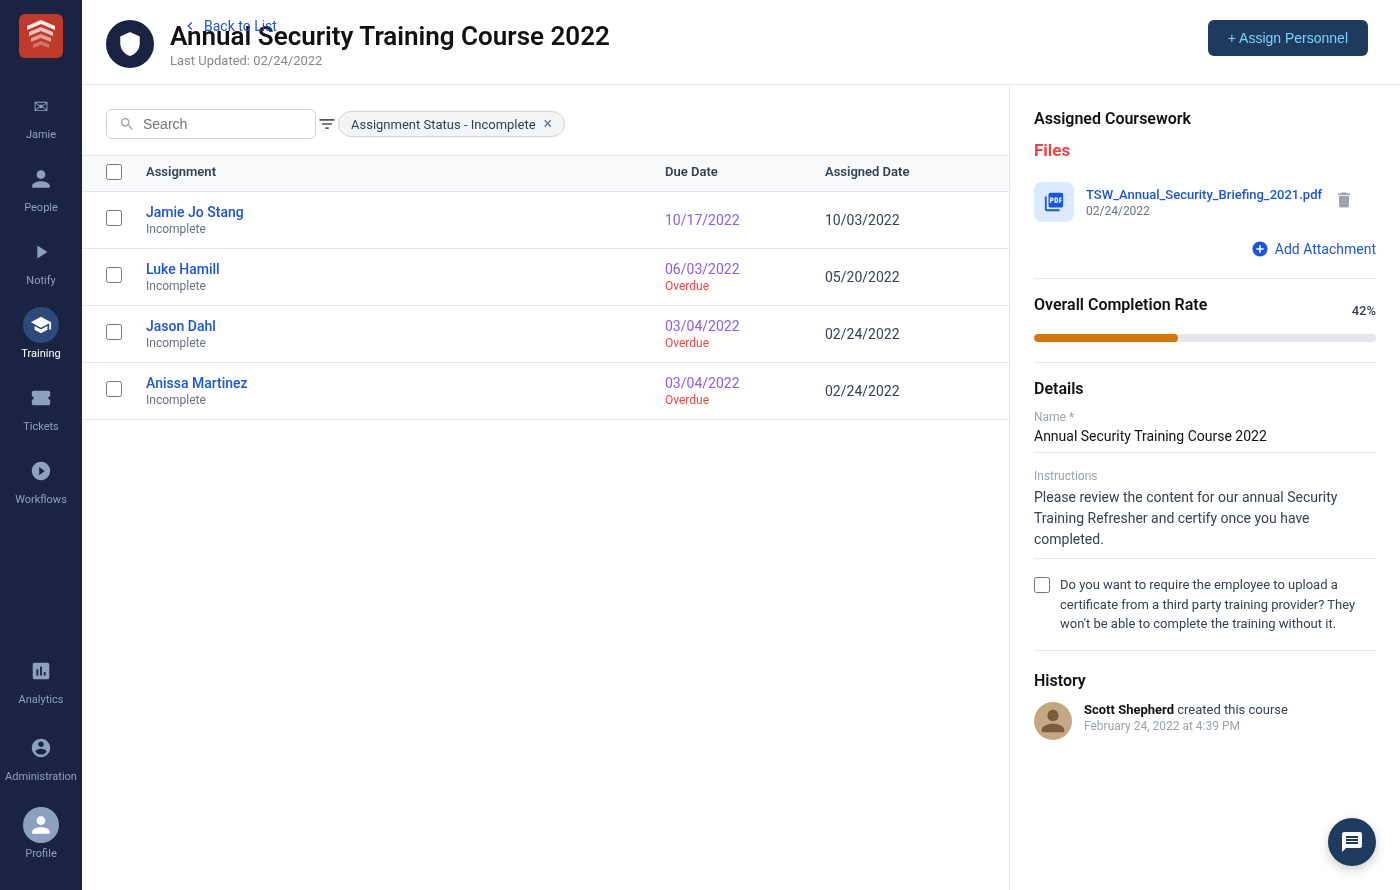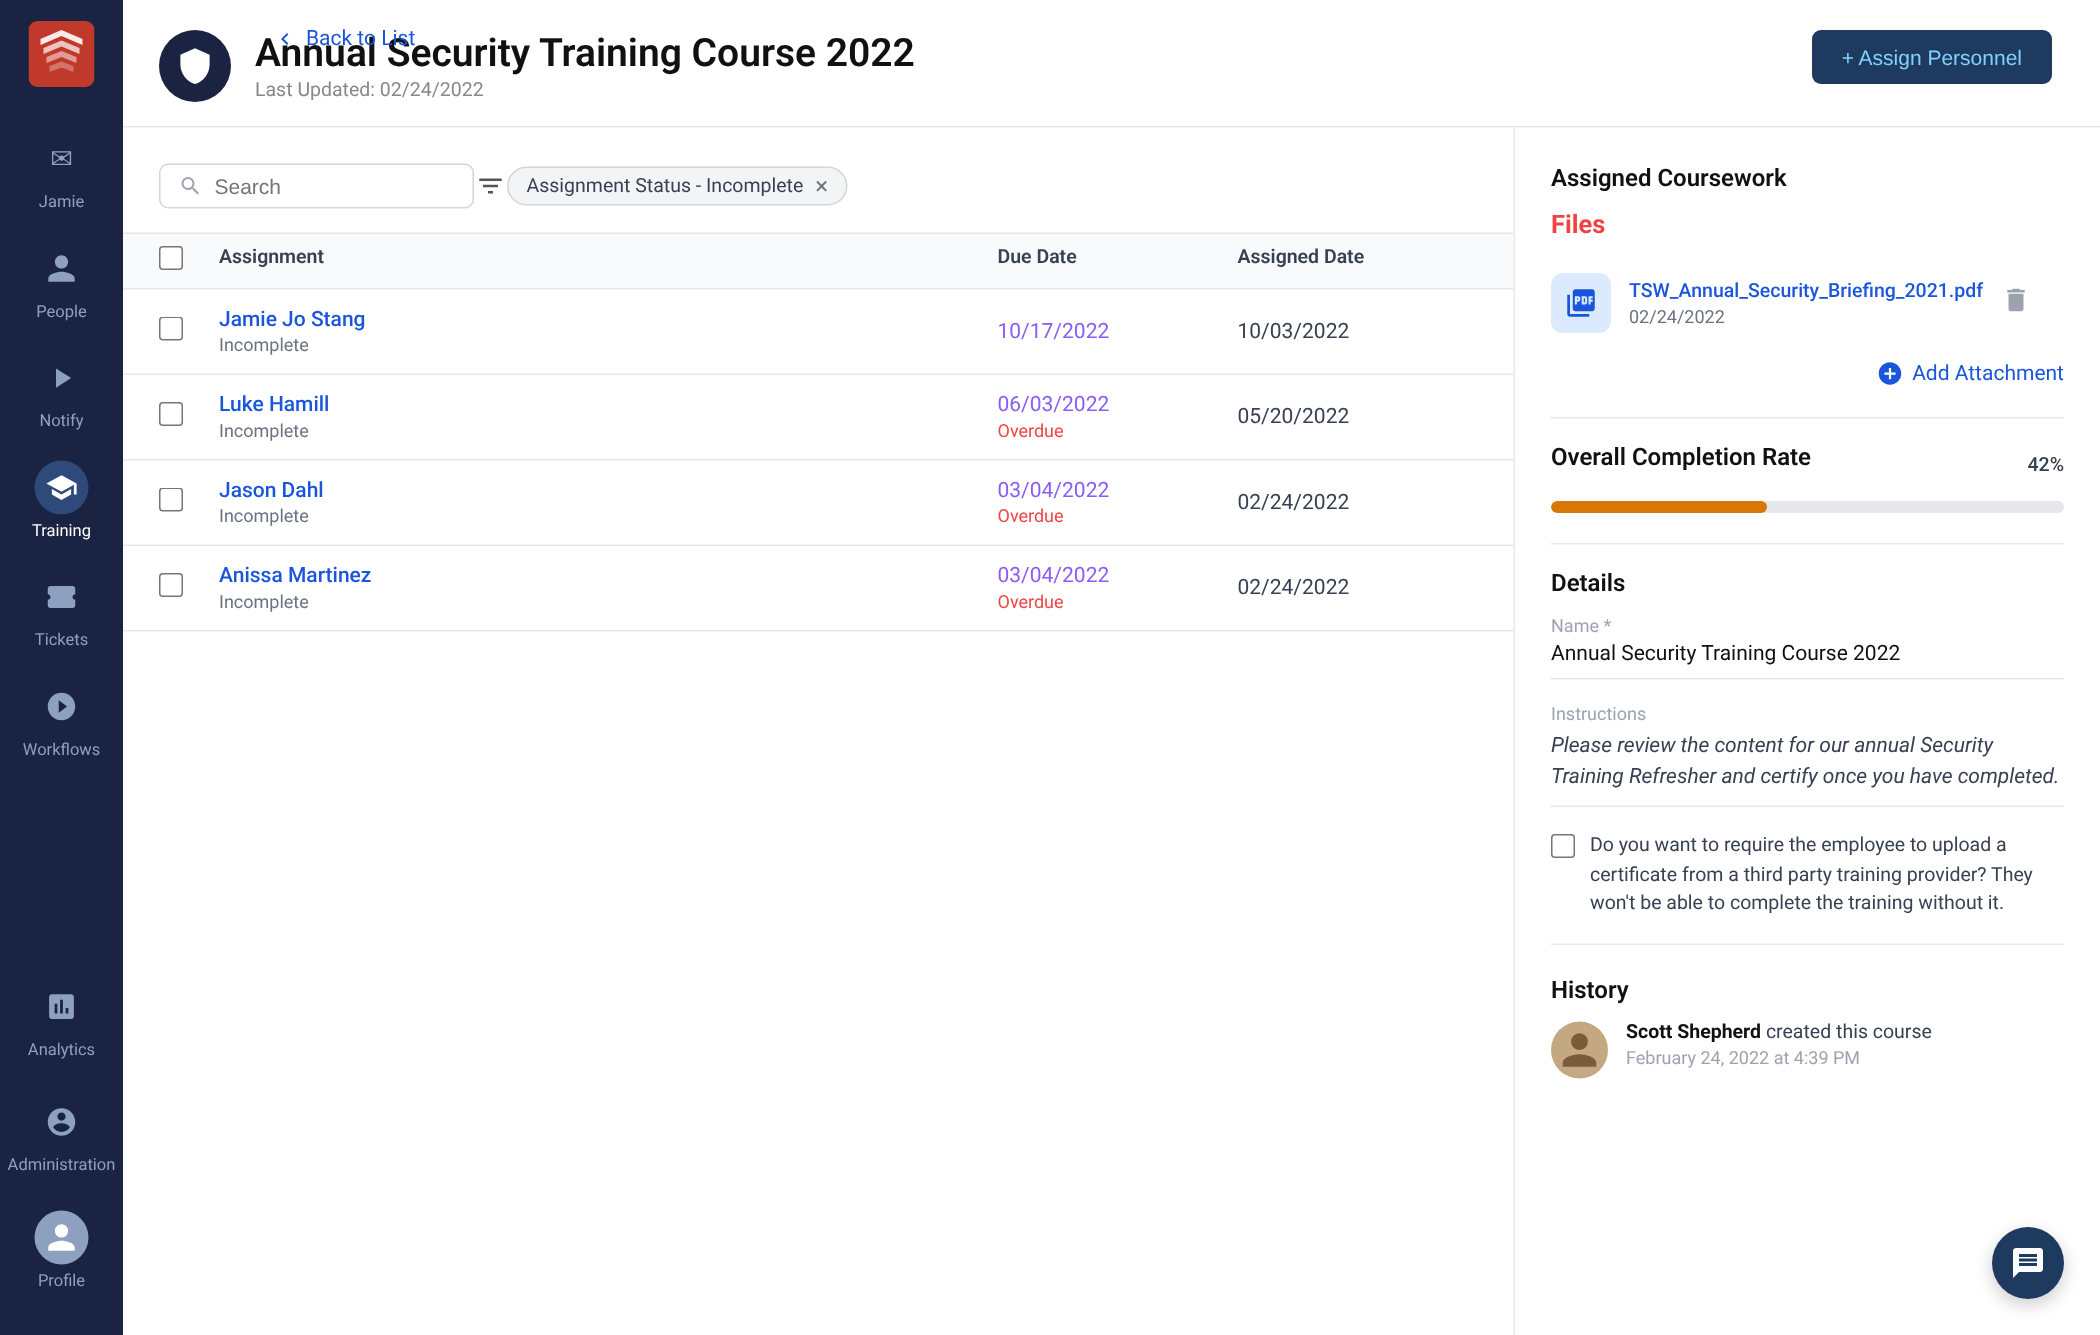--- a/index.html
+++ b/index.html
@@ -229,21 +229,20 @@
     }
     .completion-pct { font-size: 13px; color: #374151; font-weight: 500; }
 
     .details-section {}
     .detail-field { margin-bottom: 16px; }
     .detail-label { font-size: 12px; color: #9ca3af; margin-bottom: 4px; }
     .detail-value { font-size: 14px; color: #111; border-bottom: 1px solid #e5e7eb; padding-bottom: 8px; }
     .detail-textarea {
       font-size: 14px; color: #374151; border-bottom: 1px solid #e5e7eb; padding-bottom: 8px;
       line-height: 1.5;
-      font-style: italic;
     }
 
     .cert-row {
       display: flex; align-items: flex-start; gap: 10px;
       margin: 12px 0;
     }
     .cert-checkbox {
       width: 16px; height: 16px; border: 1px solid #d1d5db; border-radius: 3px; flex-shrink: 0; margin-top: 2px;
     }
     .cert-text { font-size: 13px; color: #374151; line-height: 1.5; }

